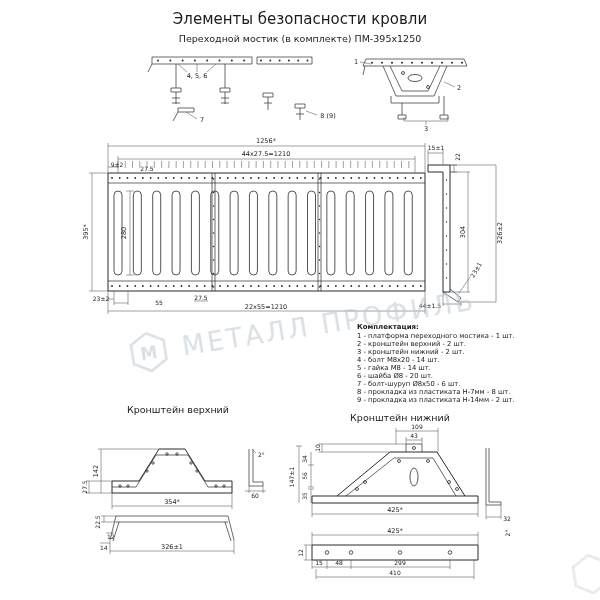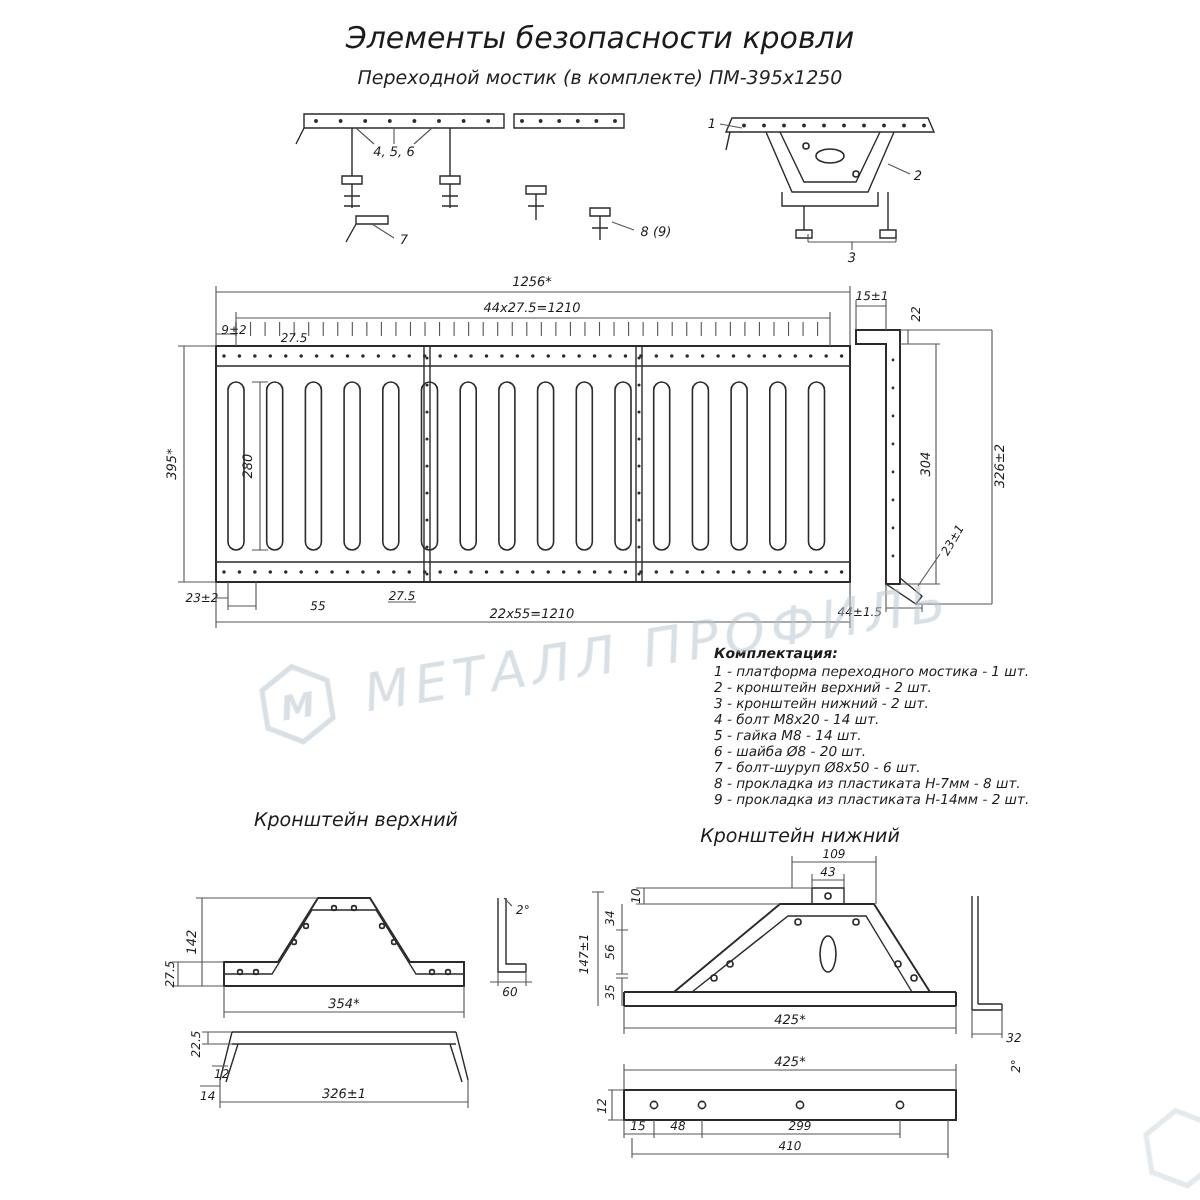--- a/index.html
+++ b/index.html
@@ -1,16 +1,16 @@
 <!DOCTYPE html>
 <html><head>
 <meta charset="utf-8">
 <style>
   html,body{margin:0;padding:0;background:#ffffff;}
-  .page{width:600px;height:600px;position:relative;background:#ffffff;overflow:hidden;font-style:italic;}
+  .page{width:600px;height:600px;position:relative;background:#ffffff;overflow:hidden;}
   svg{display:block;}
   .t{font-family:"DejaVu Sans","Liberation Sans",sans-serif;fill:#1b1b1b;}
   .title{font-size:15px;}
   .subtitle{font-size:9.5px;fill:#222;}
   .sec-h{font-size:9.5px;}
   .dim{font-size:6.5px;}
   .dim6{font-size:6px;}
   .kit{font-size:6.8px;}
   .kit-h{font-size:7px;font-weight:bold;}
   .am{text-anchor:middle;}

